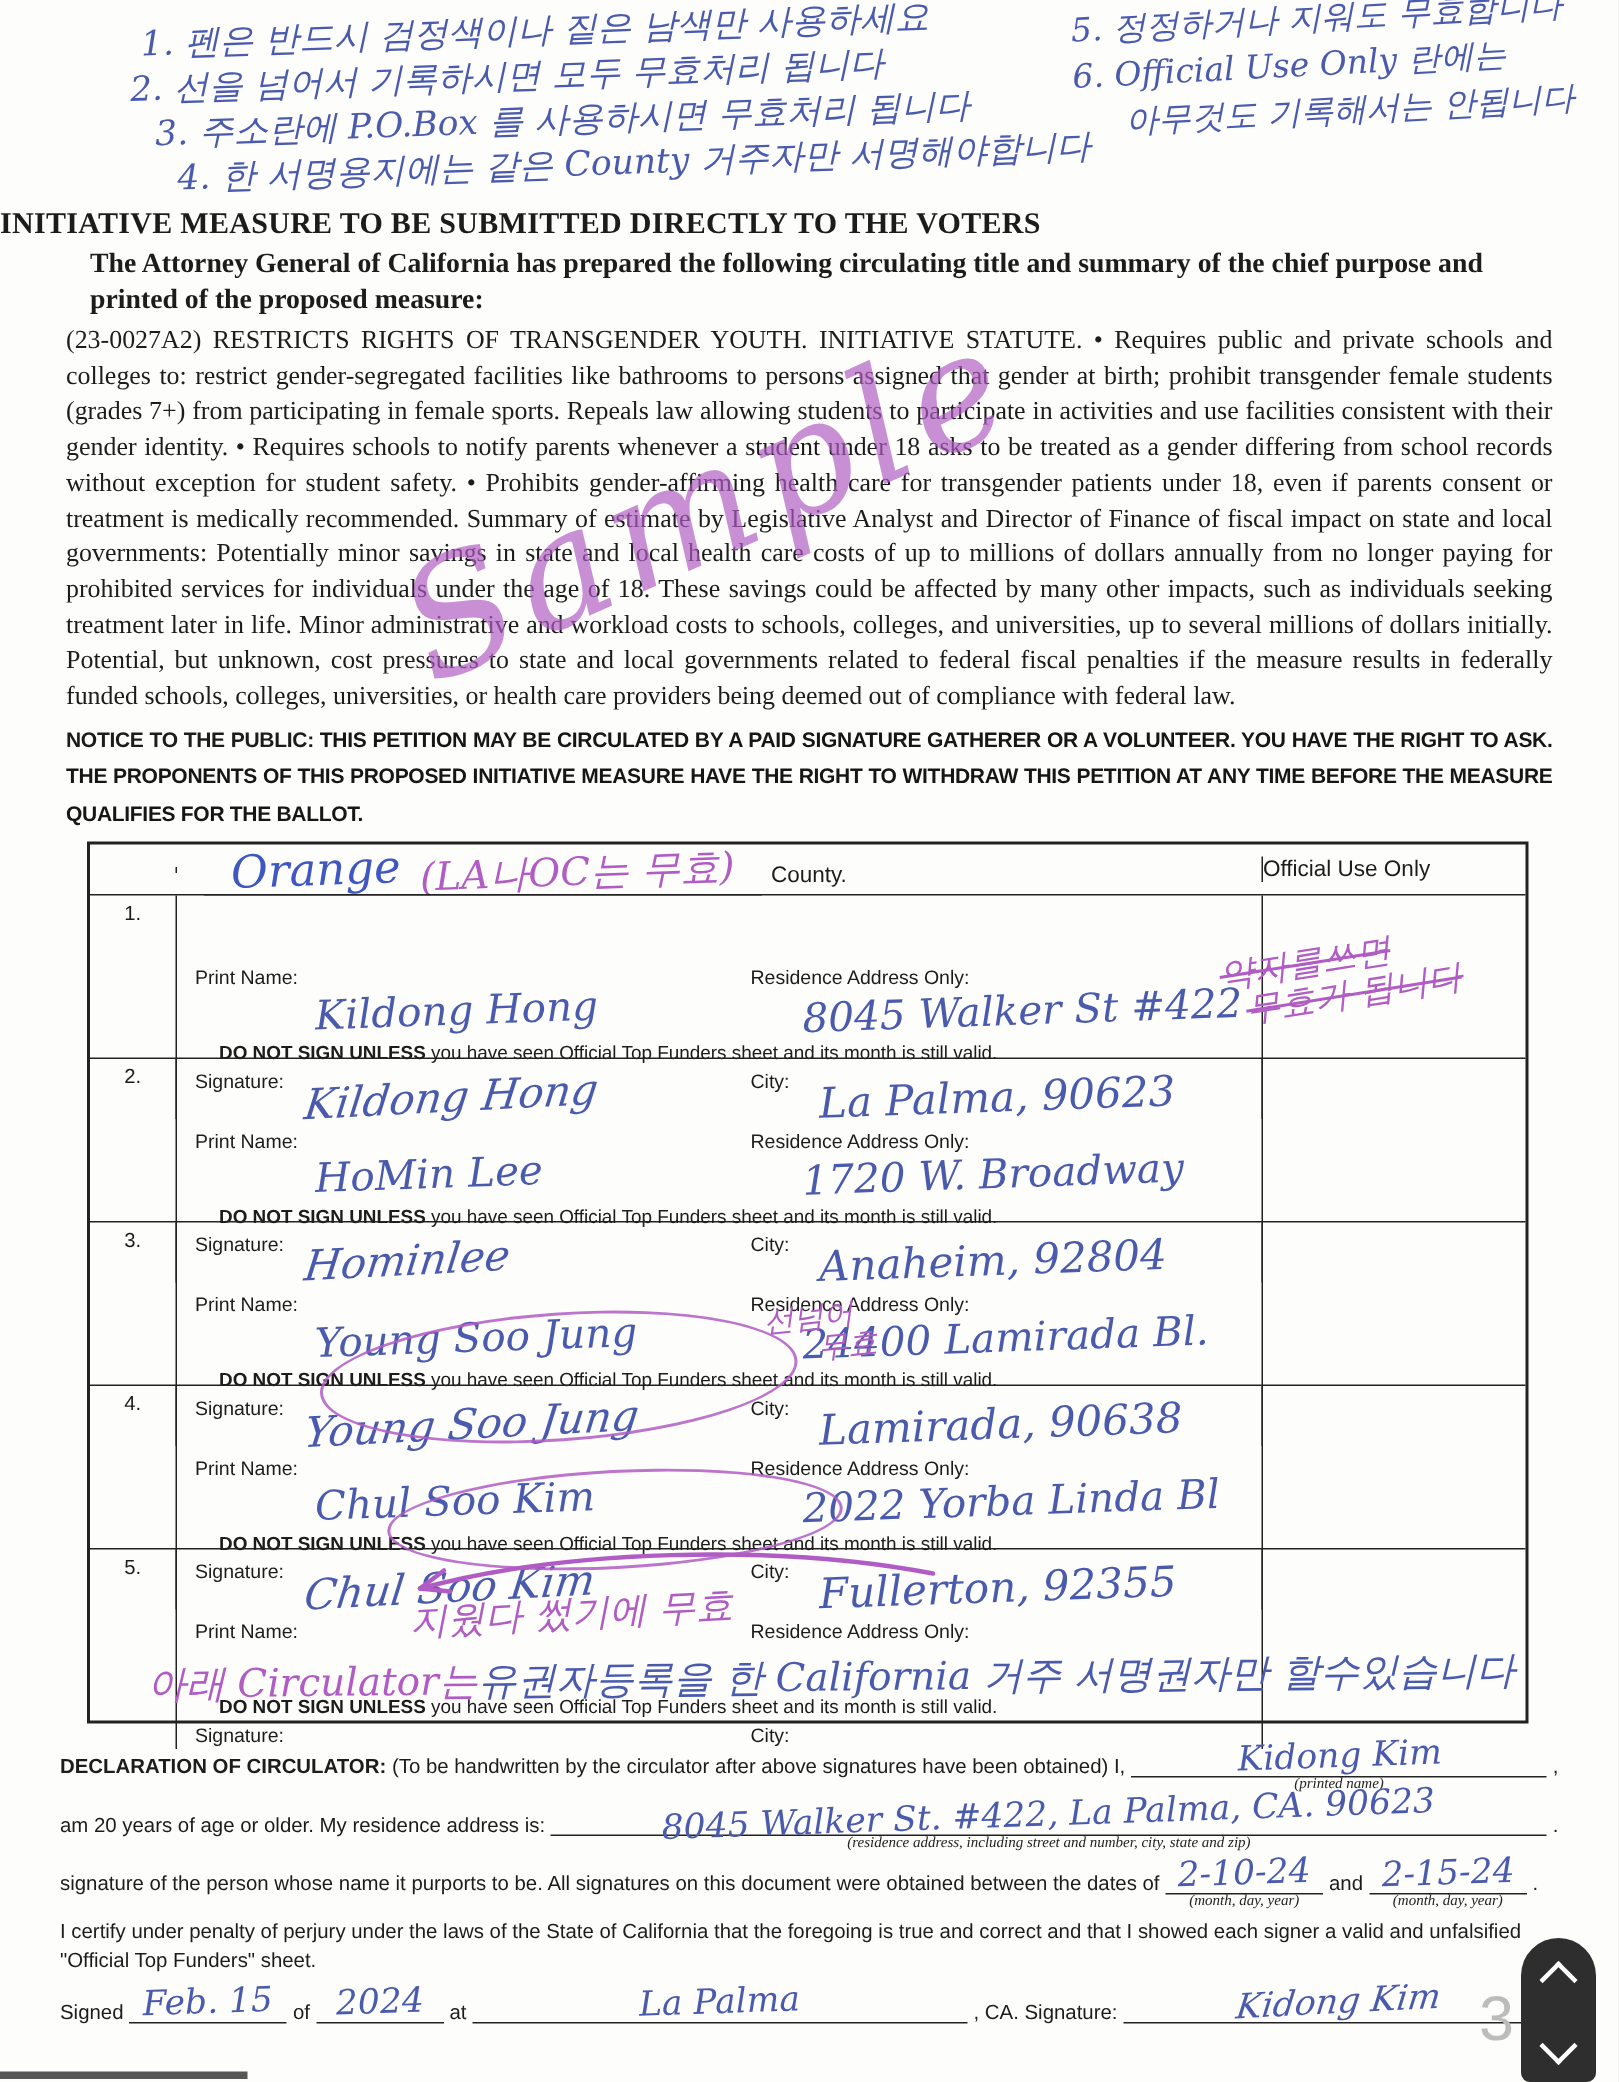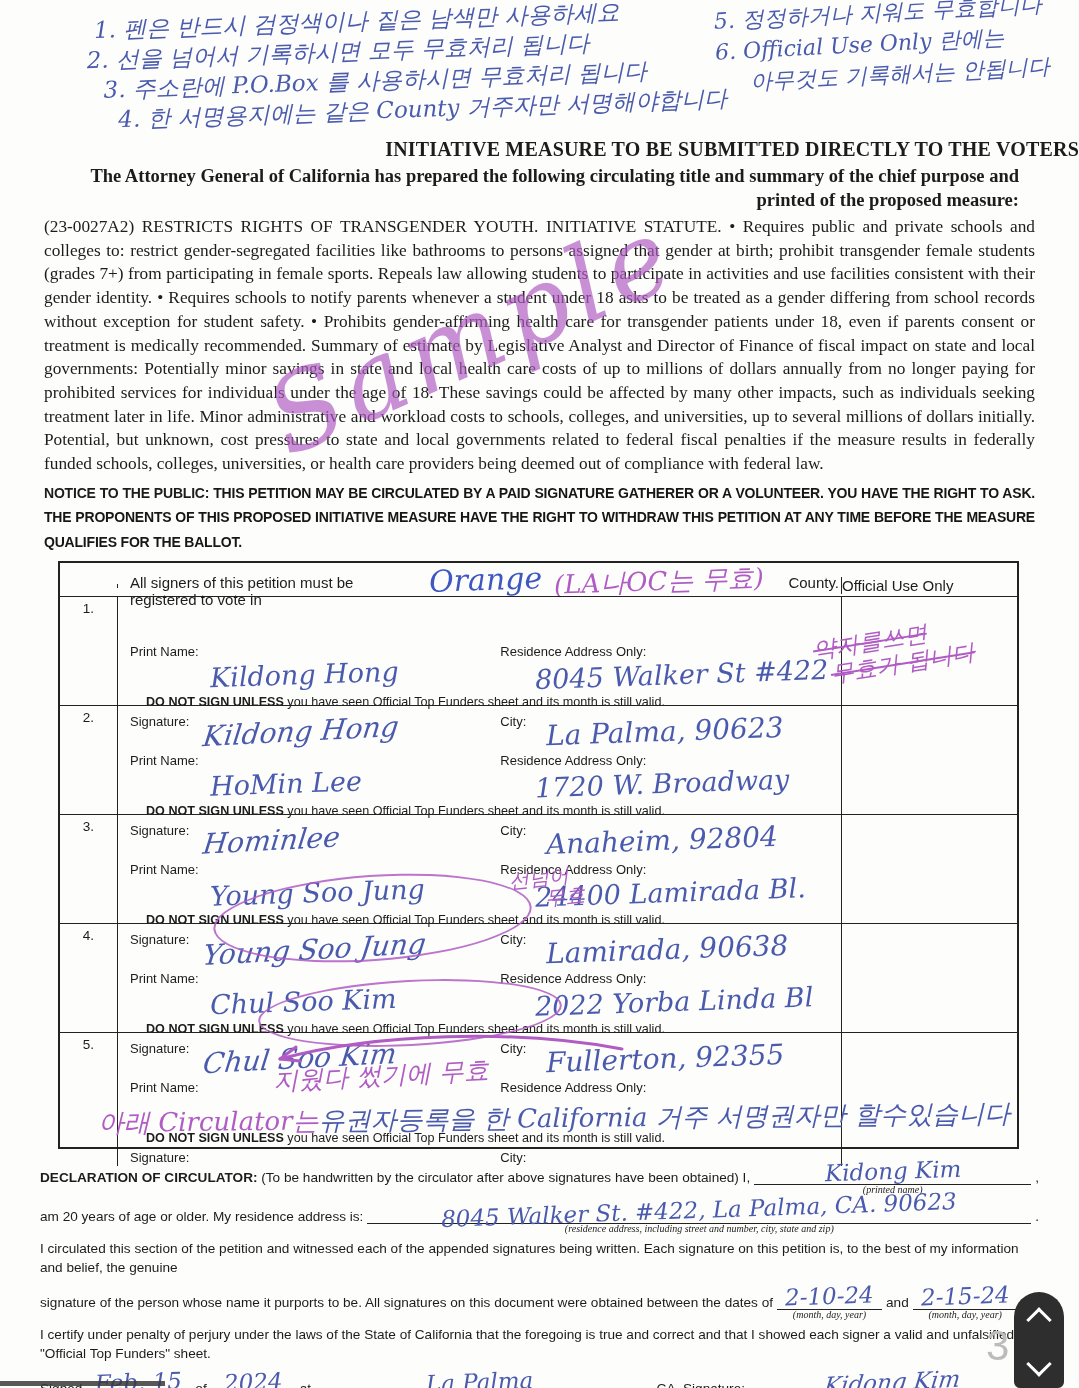--- a/index.html
+++ b/index.html
@@ -41,21 +41,21 @@
   .top-notes{position:relative;height:138px;}
   .tn-left{position:absolute;left:95px;top:8px;font-size:23px;transform:rotate(-1.5deg);}
   .tn-left .hw{display:block;margin-bottom:7px;transform:rotate(-.5deg);}
   .tn-left .hw:nth-child(2){margin-left:-8px;}
   .tn-left .hw:nth-child(3){margin-left:8px;}
   .tn-left .hw:nth-child(4){margin-left:22px;}
   .tn-right{position:absolute;right:30px;top:2px;font-size:22px;transform:rotate(-2deg);}
   .tn-right .hw{display:block;margin-bottom:9px;transform:rotate(-1deg);}
   .tn-right .hw:nth-child(3){margin-left:34px;}
   
-  .title-block{text-align:right;font-family:"Liberation Serif",serif;margin-top:0;}
+  .title-block{text-align:left;font-family:"Liberation Serif",serif;margin-top:0;}
   .doc-title{font-size:20px;font-weight:700;letter-spacing:.2px;}
   .doc-subtitle{font-size:18.5px;font-weight:700;margin:3px 60px 0;line-height:24px;}
   .summary{
     font-family:"Liberation Serif",serif;
     font-size:17.3px;line-height:23.7px;
     text-align:justify;
     margin:3px 44px 0 44px;
   }
   .watermark{
     position:absolute;left:255px;top:275px;
@@ -189,21 +189,20 @@
 
   <div class="notice">
     <span>NOTICE TO THE PUBLIC:</span><span class="nt-rest"> THIS PETITION MAY BE CIRCULATED BY A PAID SIGNATURE GATHERER OR A VOLUNTEER. YOU HAVE THE RIGHT TO ASK. THE PROPONENTS OF THIS PROPOSED INITIATIVE MEASURE HAVE THE RIGHT TO WITHDRAW THIS PETITION AT ANY TIME BEFORE THE MEASURE QUALIFIES FOR THE BALLOT.</span>
   </div>
 
   <div class="sign-table">
 
     <div class="t-row header">
       <div class="c-num"></div>
       <div class="c-main hdr-line">
-        <span class="txt">All signers of this petition must be registered to vote in</span>
         <span class="county-blank">
           <span class="hw">Orange</span>
           <span class="pnote">(LA나OC는 무효)</span>
         </span>
         <span class="txt">County.</span>
       </div>
       <div class="c-off">
         <span class="off-label">Official Use Only</span>
       </div>
     </div>
@@ -318,21 +317,20 @@
       <span class="txt">,</span>
     </div>
     <div class="d-line">
       <span class="txt">am 20 years of age or older. My residence address is:</span>
       <span class="d-blank grow">
         <span class="hw">8045 Walker St. #422, La Palma, CA. 90623</span>
         <span class="sub">(residence address, including street and number, city, state and zip)</span>
       </span>
       <span class="txt">.</span>
     </div>
-    <div class="d-par">I circulated this section of the petition and witnessed each of the appended signatures being written. Each signature on this petition is, to the best of my information and belief, the genuine</div>
     <div class="d-line">
       <span class="txt">signature of the person whose name it purports to be. All signatures on this document were obtained between the dates of</span>
       <span class="d-blank w-date">
         <span class="hw">2-10-24</span>
         <span class="sub">(month, day, year)</span>
       </span>
       <span class="txt">and</span>
       <span class="d-blank w-date">
         <span class="hw">2-15-24</span>
         <span class="sub">(month, day, year)</span>

